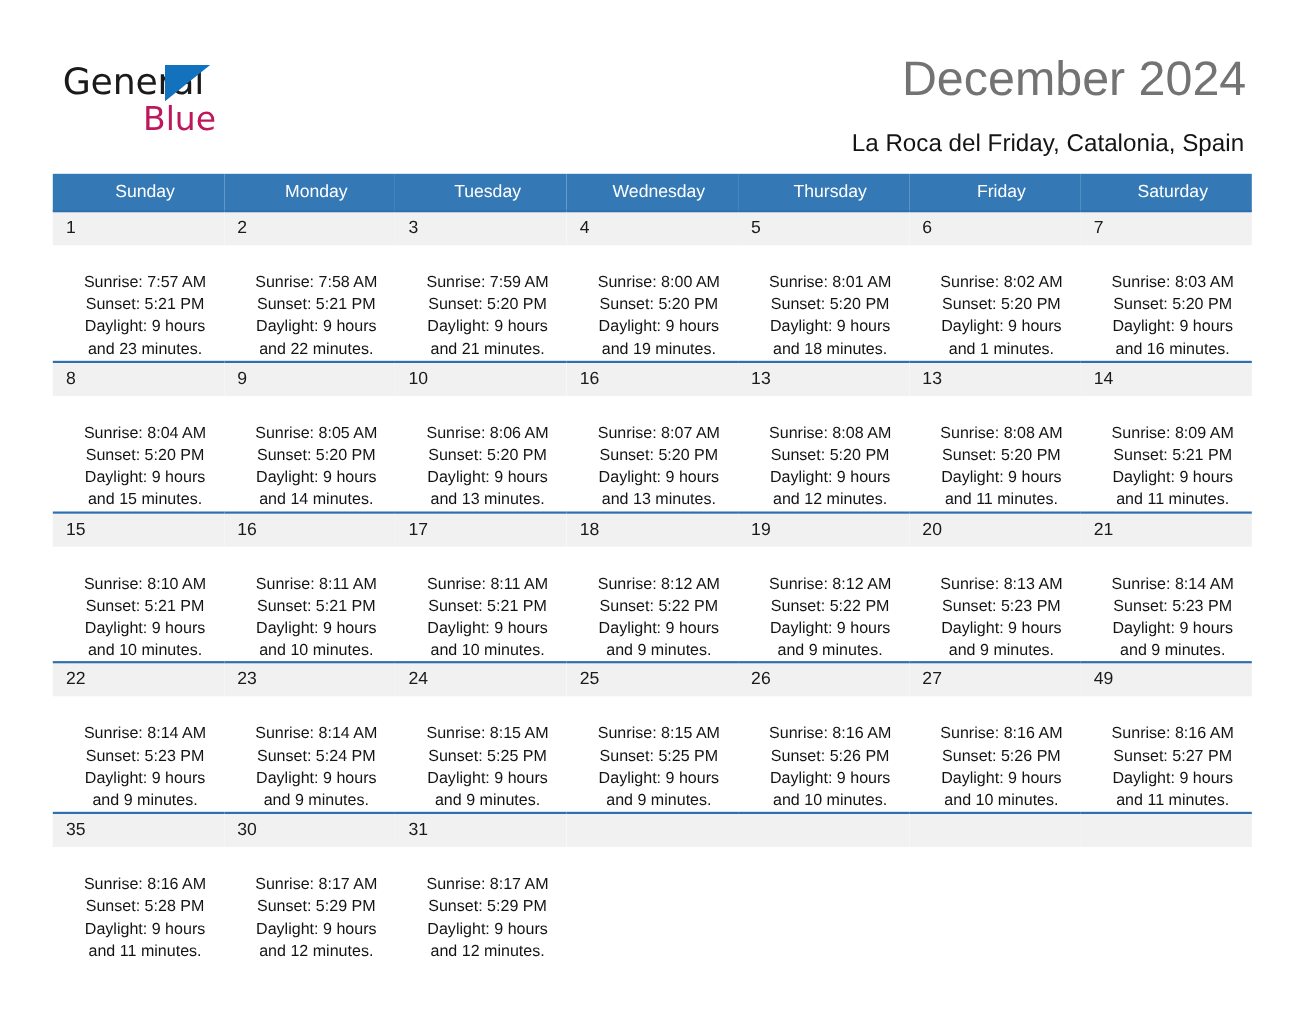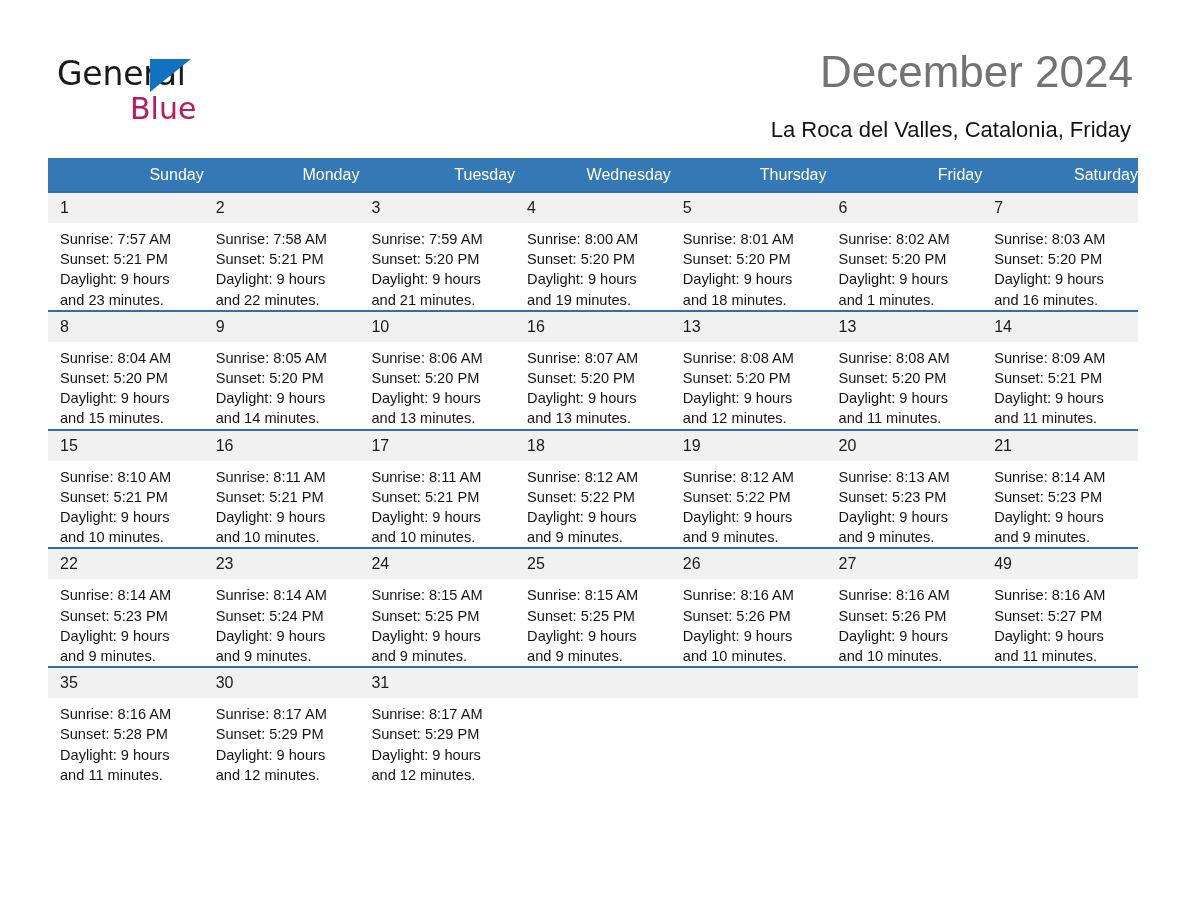--- a/index.html
+++ b/index.html
@@ -99,21 +99,21 @@
   .cal-table {
     width: 1090px;
     border-collapse: collapse;
     table-layout: fixed;
   }
   .cal-table th {
     background: #3479b5;
     color: #ffffff;
     font-size: 16px;
     font-weight: 400;
-    text-align: right;
+    text-align: center;
     padding: 7px 0 7px 12px;
     height: 19px;
     border: none;
   }
   .cal-table td {
     vertical-align: top;
     padding: 0;
     border: none;
     border-top: 2px solid #2f6fae;
     height: 113px;
@@ -128,43 +128,44 @@
     color: #1a1a1a;
     padding: 5px 0 5px 12px;
     height: 20px;
     line-height: 20px;
   }
   .daynum.empty {
     background: #f1f1f1;
     color: transparent;
   }
   .cell-body {
-    padding: 6px 0 0 12px;
+    padding: 24px 0 0 12px;
     font-size: 14.6px;
     line-height: 20.2px;
     color: #141414;
+    text-align: center;
   }
   .cell-body div {
     white-space: nowrap;
   }
   td.empty-cell .cell-body { visibility: hidden; }
 </style>
 </head>
 <body>
 
 <div class="page">
 
   <div class="header">
     <div class="logo">
       <span class="logo-general">General</span>
       <span class="logo-tri"></span>
       <span class="logo-blue">Blue</span>
     </div>
     <div class="title">December 2024</div>
-    <div class="subtitle">La Roca del Valles, Catalonia, Friday</div>
+    <div class="subtitle">La Roca del Friday, Catalonia, Spain</div>
   </div>
 
   <div class="calendar">
     <table class="cal-table">
       <thead>
         <tr>
           <th>Sunday</th>
           <th>Monday</th>
           <th>Tuesday</th>
           <th>Wednesday</th>

